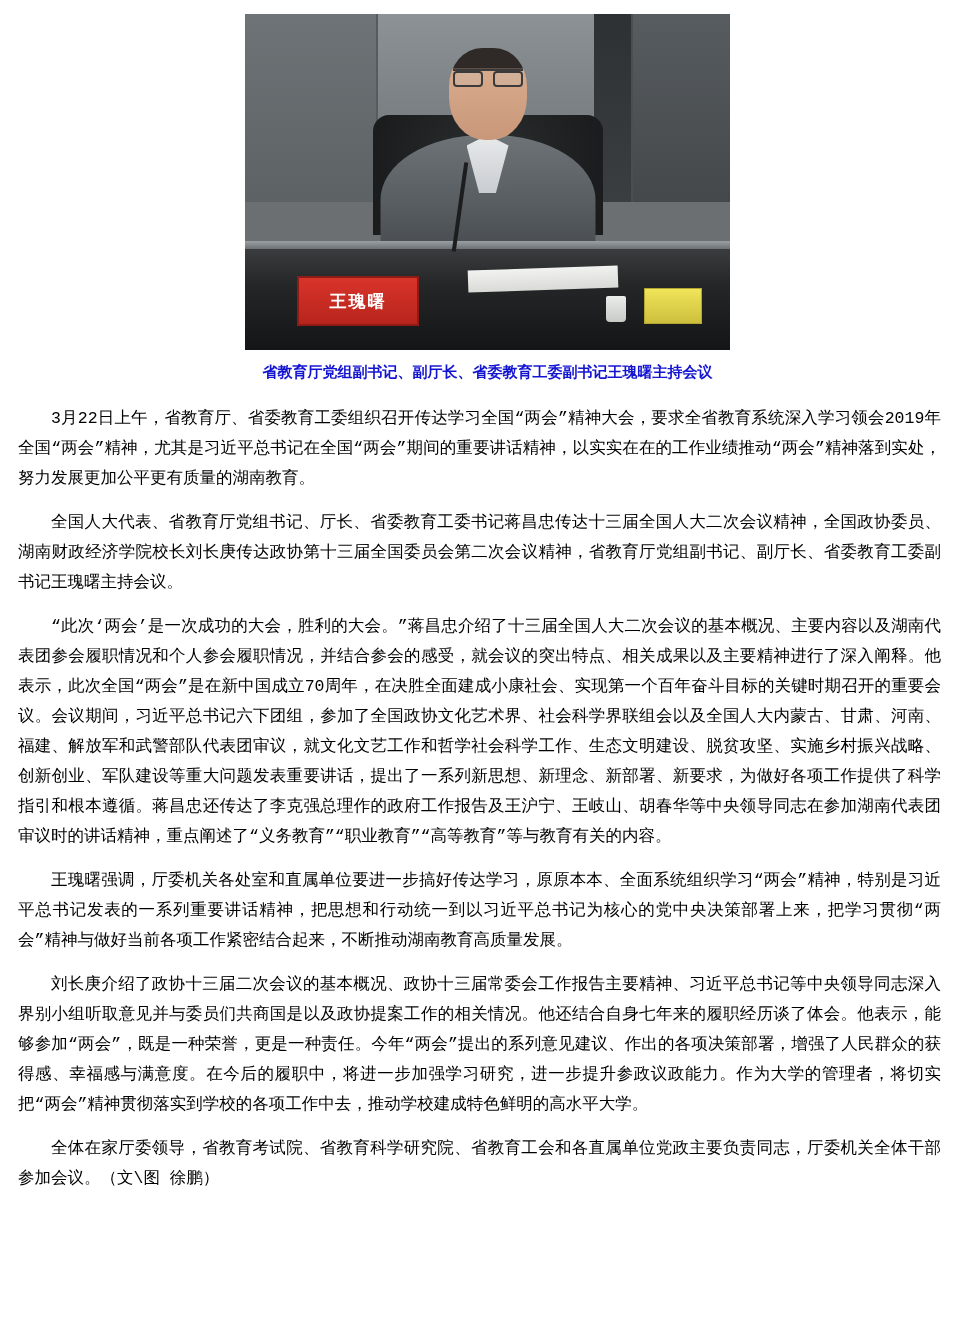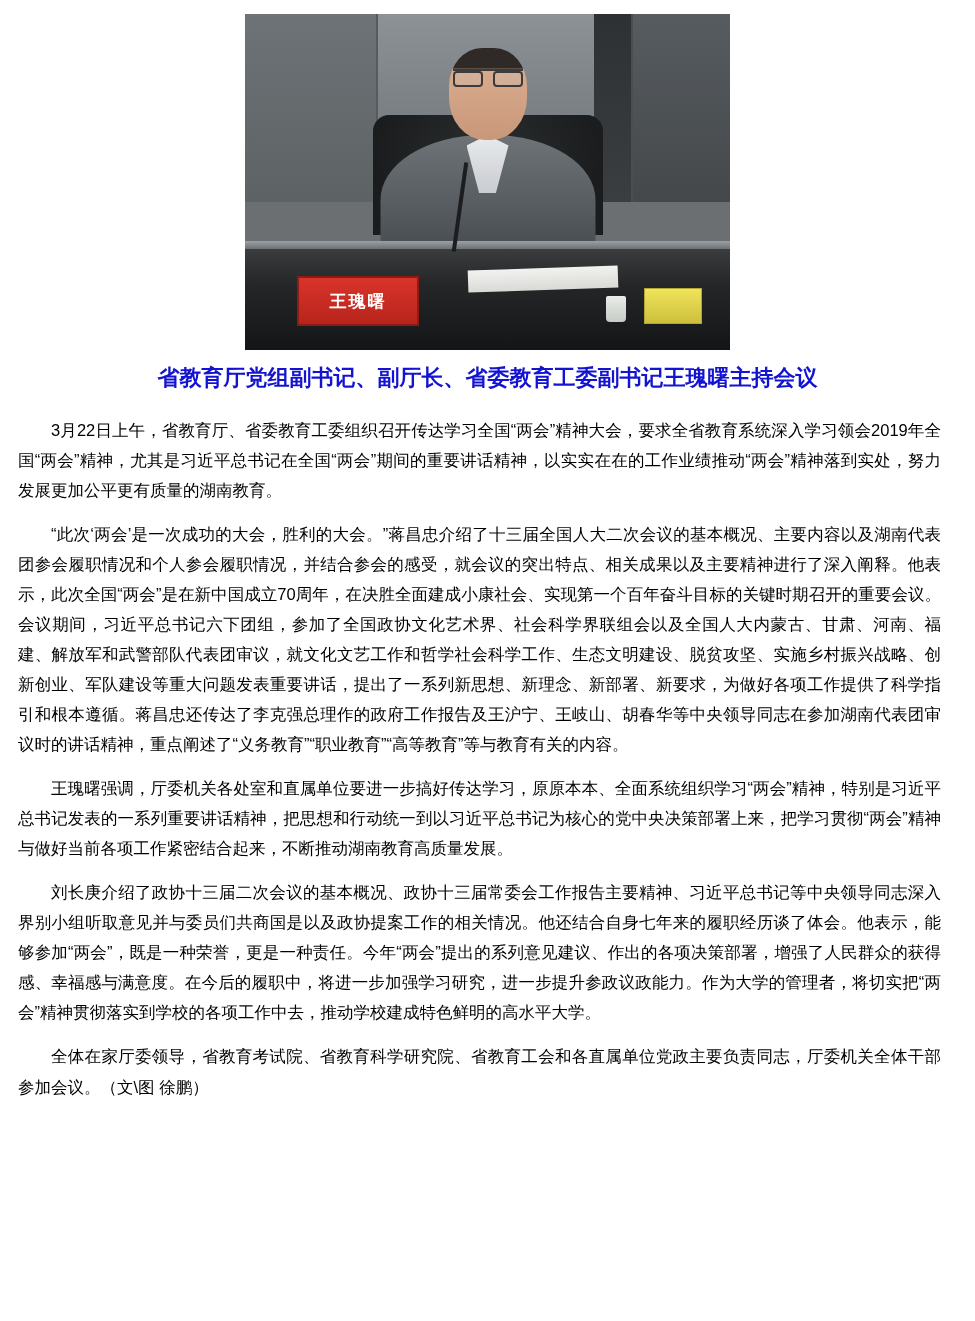--- a/index.html
+++ b/index.html
@@ -178,33 +178,33 @@
     bottom: 28px;
     width: 20px;
     height: 26px;
     background: linear-gradient(180deg, #e9ece8 0%, #c7cbc6 100%);
     border-radius: 2px 2px 4px 4px;
   }
   .caption {
     text-align: center;
     color: #1313d2;
     font-weight: bold;
-    font-size: 22px;
+    font-size: 15px;
     line-height: 1.6;
     margin: 10px 0 18px 0;
     font-family: "Liberation Sans", sans-serif;
   }
   .article p {
     font-size: 16.5px;
     line-height: 1.82;
     text-align: justify;
     text-justify: inter-ideograph;
     margin: 0 16px 14px 0;
     text-indent: 2em;
-    font-family: Liberation Sans, sans-serif;
+    font-family: Liberation Mono, monospace;
   }
 </style>
 </head>
 <body>
 
 <div class="page">
 
   <div class="figure">
     <div class="photo">
       <div class="wall"></div>
@@ -224,19 +224,20 @@
         <span>王瑰曙</span>
       </div>
       <div class="cup"></div>
       <div class="tissue-box"></div>
     </div>
     <div class="caption">省教育厅党组副书记、副厅长、省委教育工委副书记王瑰曙主持会议</div>
   </div>
 
   <div class="article">
     <p>3月22日上午，省教育厅、省委教育工委组织召开传达学习全国“两会”精神大会，要求全省教育系统深入学习领会2019年全国“两会”精神，尤其是习近平总书记在全国“两会”期间的重要讲话精神，以实实在在的工作业绩推动“两会”精神落到实处，努力发展更加公平更有质量的湖南教育。</p>
+    <p>全国人大代表、省教育厅党组书记、厅长、省委教育工委书记蒋昌忠传达十三届全国人大二次会议精神，全国政协委员、湖南财政经济学院校长刘长庚传达政协第十三届全国委员会第二次会议精神，省教育厅党组副书记、副厅长、省委教育工委副书记王瑰曙主持会议。</p>
     <p>“此次‘两会’是一次成功的大会，胜利的大会。”蒋昌忠介绍了十三届全国人大二次会议的基本概况、主要内容以及湖南代表团参会履职情况和个人参会履职情况，并结合参会的感受，就会议的突出特点、相关成果以及主要精神进行了深入阐释。他表示，此次全国“两会”是在新中国成立70周年，在决胜全面建成小康社会、实现第一个百年奋斗目标的关键时期召开的重要会议。会议期间，习近平总书记六下团组，参加了全国政协文化艺术界、社会科学界联组会以及全国人大内蒙古、甘肃、河南、福建、解放军和武警部队代表团审议，就文化文艺工作和哲学社会科学工作、生态文明建设、脱贫攻坚、实施乡村振兴战略、创新创业、军队建设等重大问题发表重要讲话，提出了一系列新思想、新理念、新部署、新要求，为做好各项工作提供了科学指引和根本遵循。蒋昌忠还传达了李克强总理作的政府工作报告及王沪宁、王岐山、胡春华等中央领导同志在参加湖南代表团审议时的讲话精神，重点阐述了“义务教育”“职业教育”“高等教育”等与教育有关的内容。</p>
     <p>王瑰曙强调，厅委机关各处室和直属单位要进一步搞好传达学习，原原本本、全面系统组织学习“两会”精神，特别是习近平总书记发表的一系列重要讲话精神，把思想和行动统一到以习近平总书记为核心的党中央决策部署上来，把学习贯彻“两会”精神与做好当前各项工作紧密结合起来，不断推动湖南教育高质量发展。</p>
     <p>刘长庚介绍了政协十三届二次会议的基本概况、政协十三届常委会工作报告主要精神、习近平总书记等中央领导同志深入界别小组听取意见并与委员们共商国是以及政协提案工作的相关情况。他还结合自身七年来的履职经历谈了体会。他表示，能够参加“两会”，既是一种荣誉，更是一种责任。今年“两会”提出的系列意见建议、作出的各项决策部署，增强了人民群众的获得感、幸福感与满意度。在今后的履职中，将进一步加强学习研究，进一步提升参政议政能力。作为大学的管理者，将切实把“两会”精神贯彻落实到学校的各项工作中去，推动学校建成特色鲜明的高水平大学。</p>
     <p>全体在家厅委领导，省教育考试院、省教育科学研究院、省教育工会和各直属单位党政主要负责同志，厅委机关全体干部参加会议。（文\图 徐鹏）</p>
   </div>
 
 </div>
 
 </body></html>

